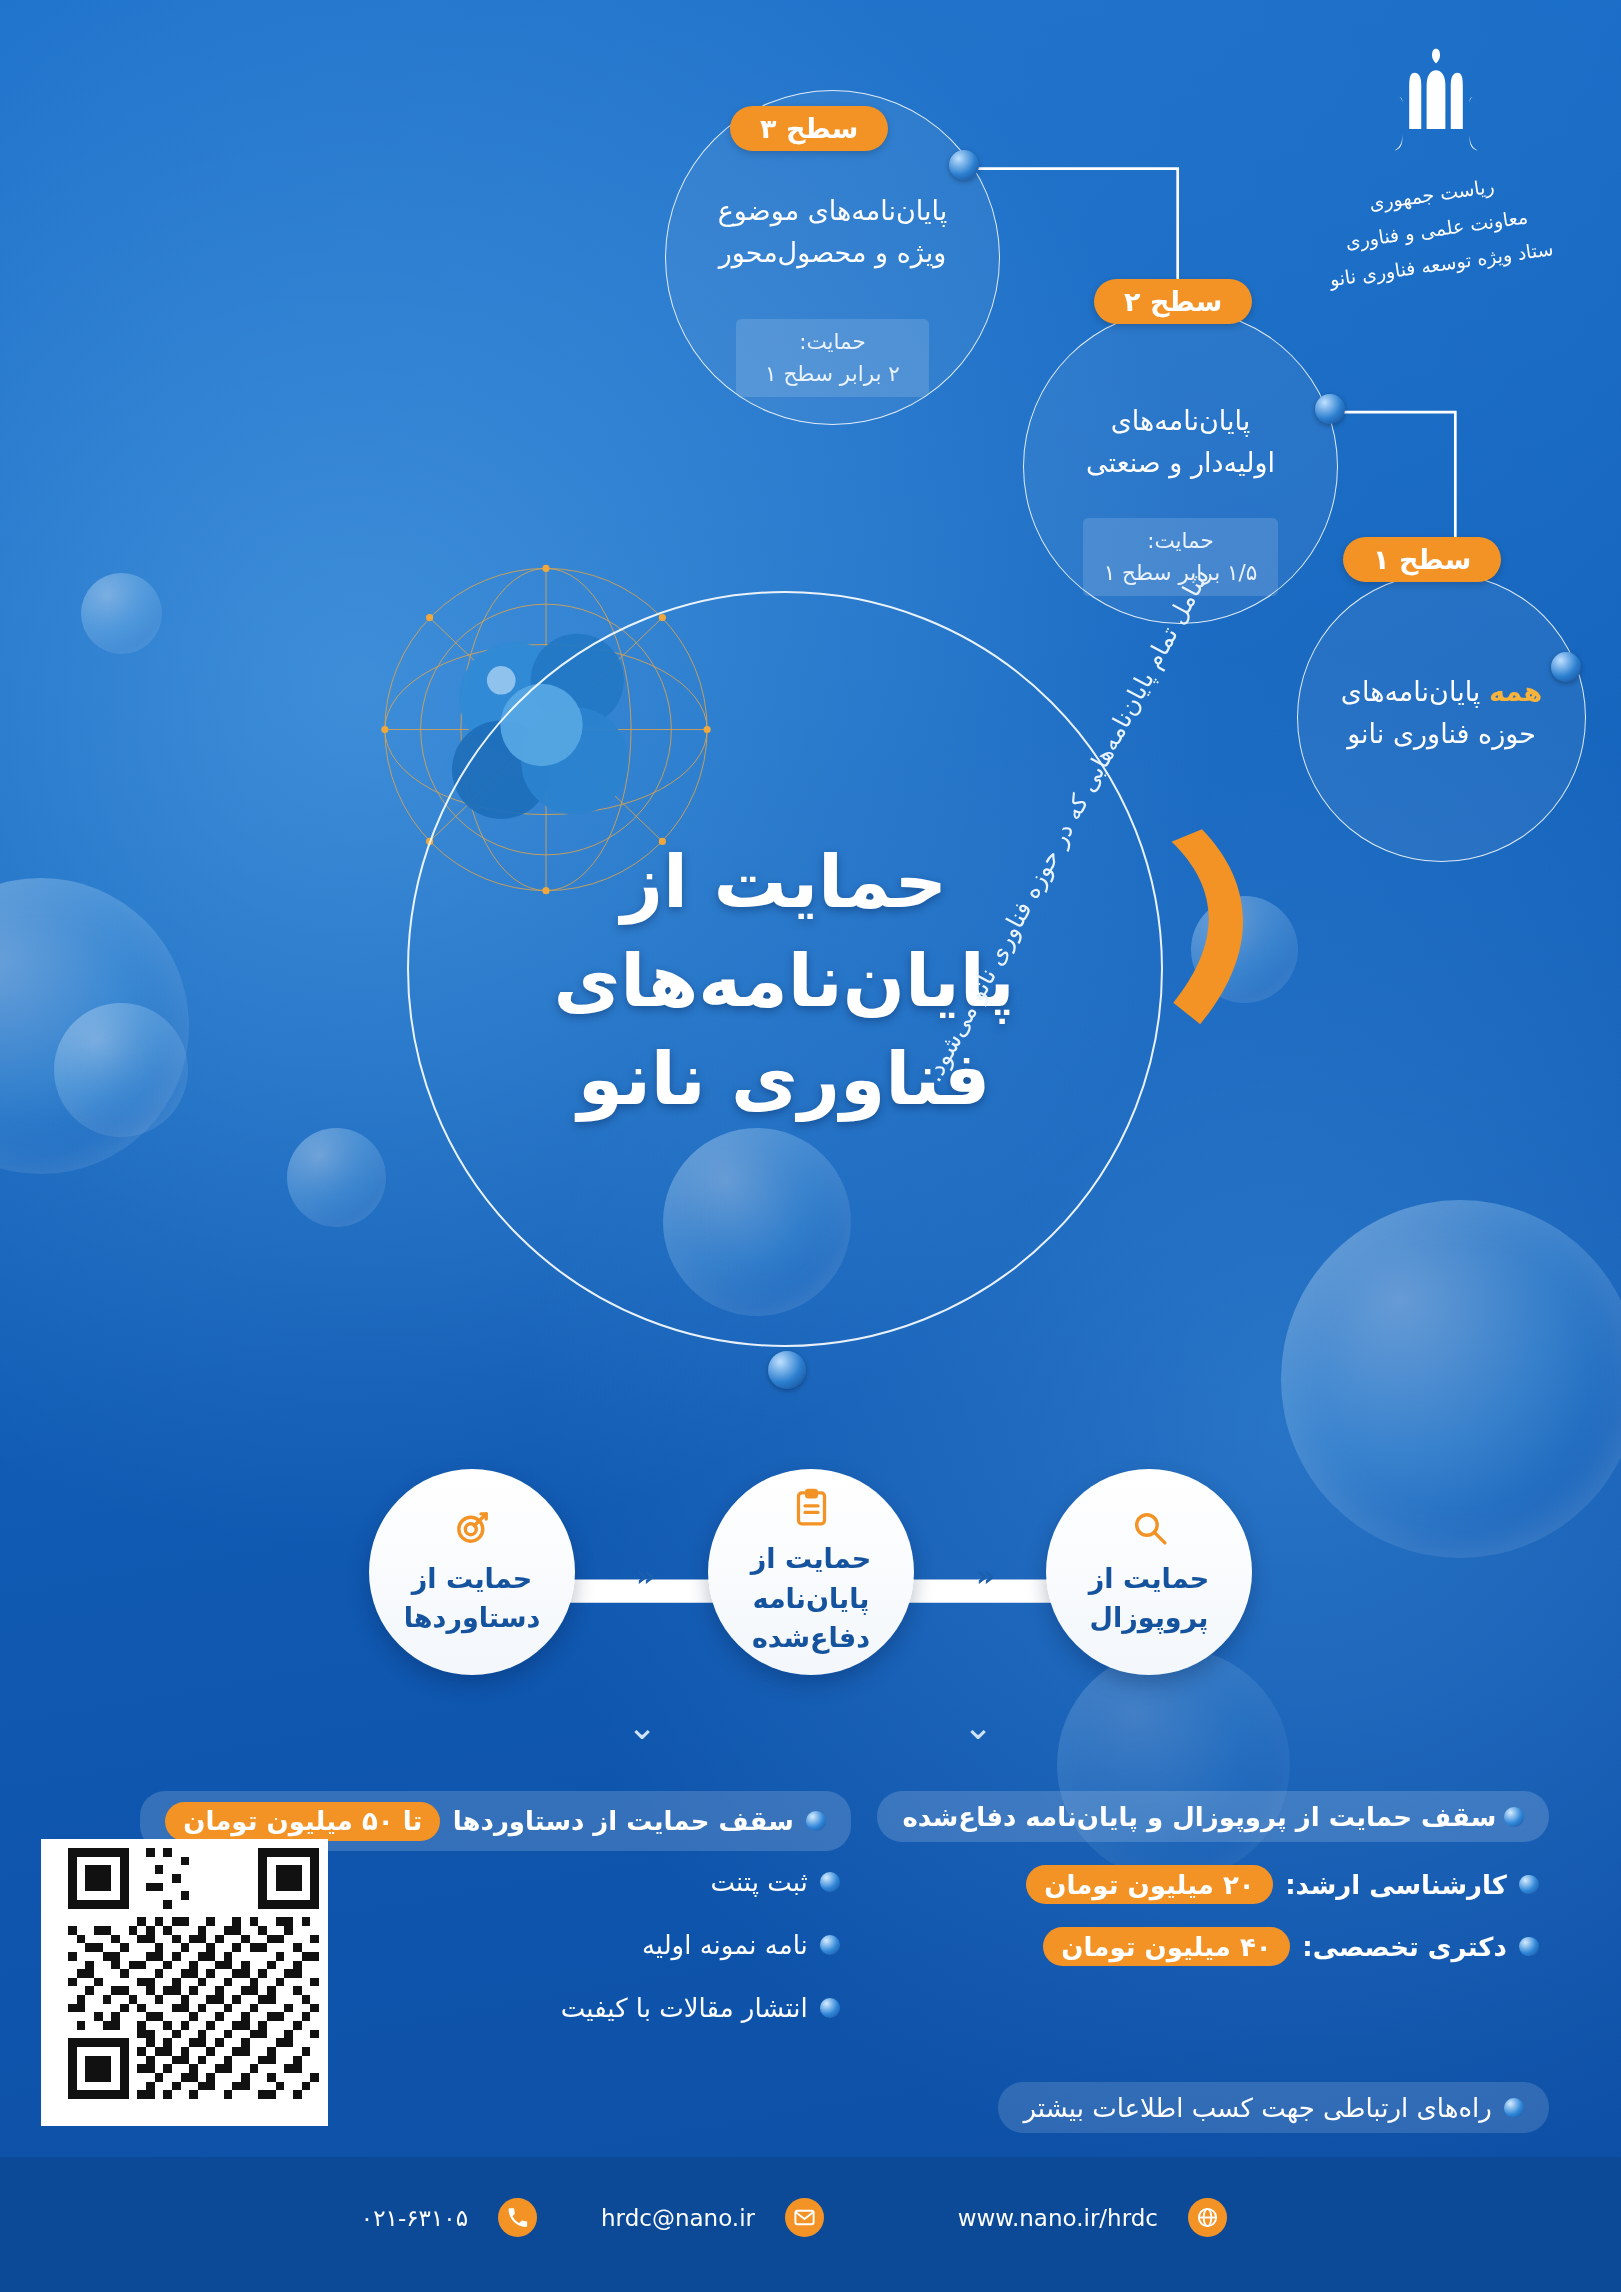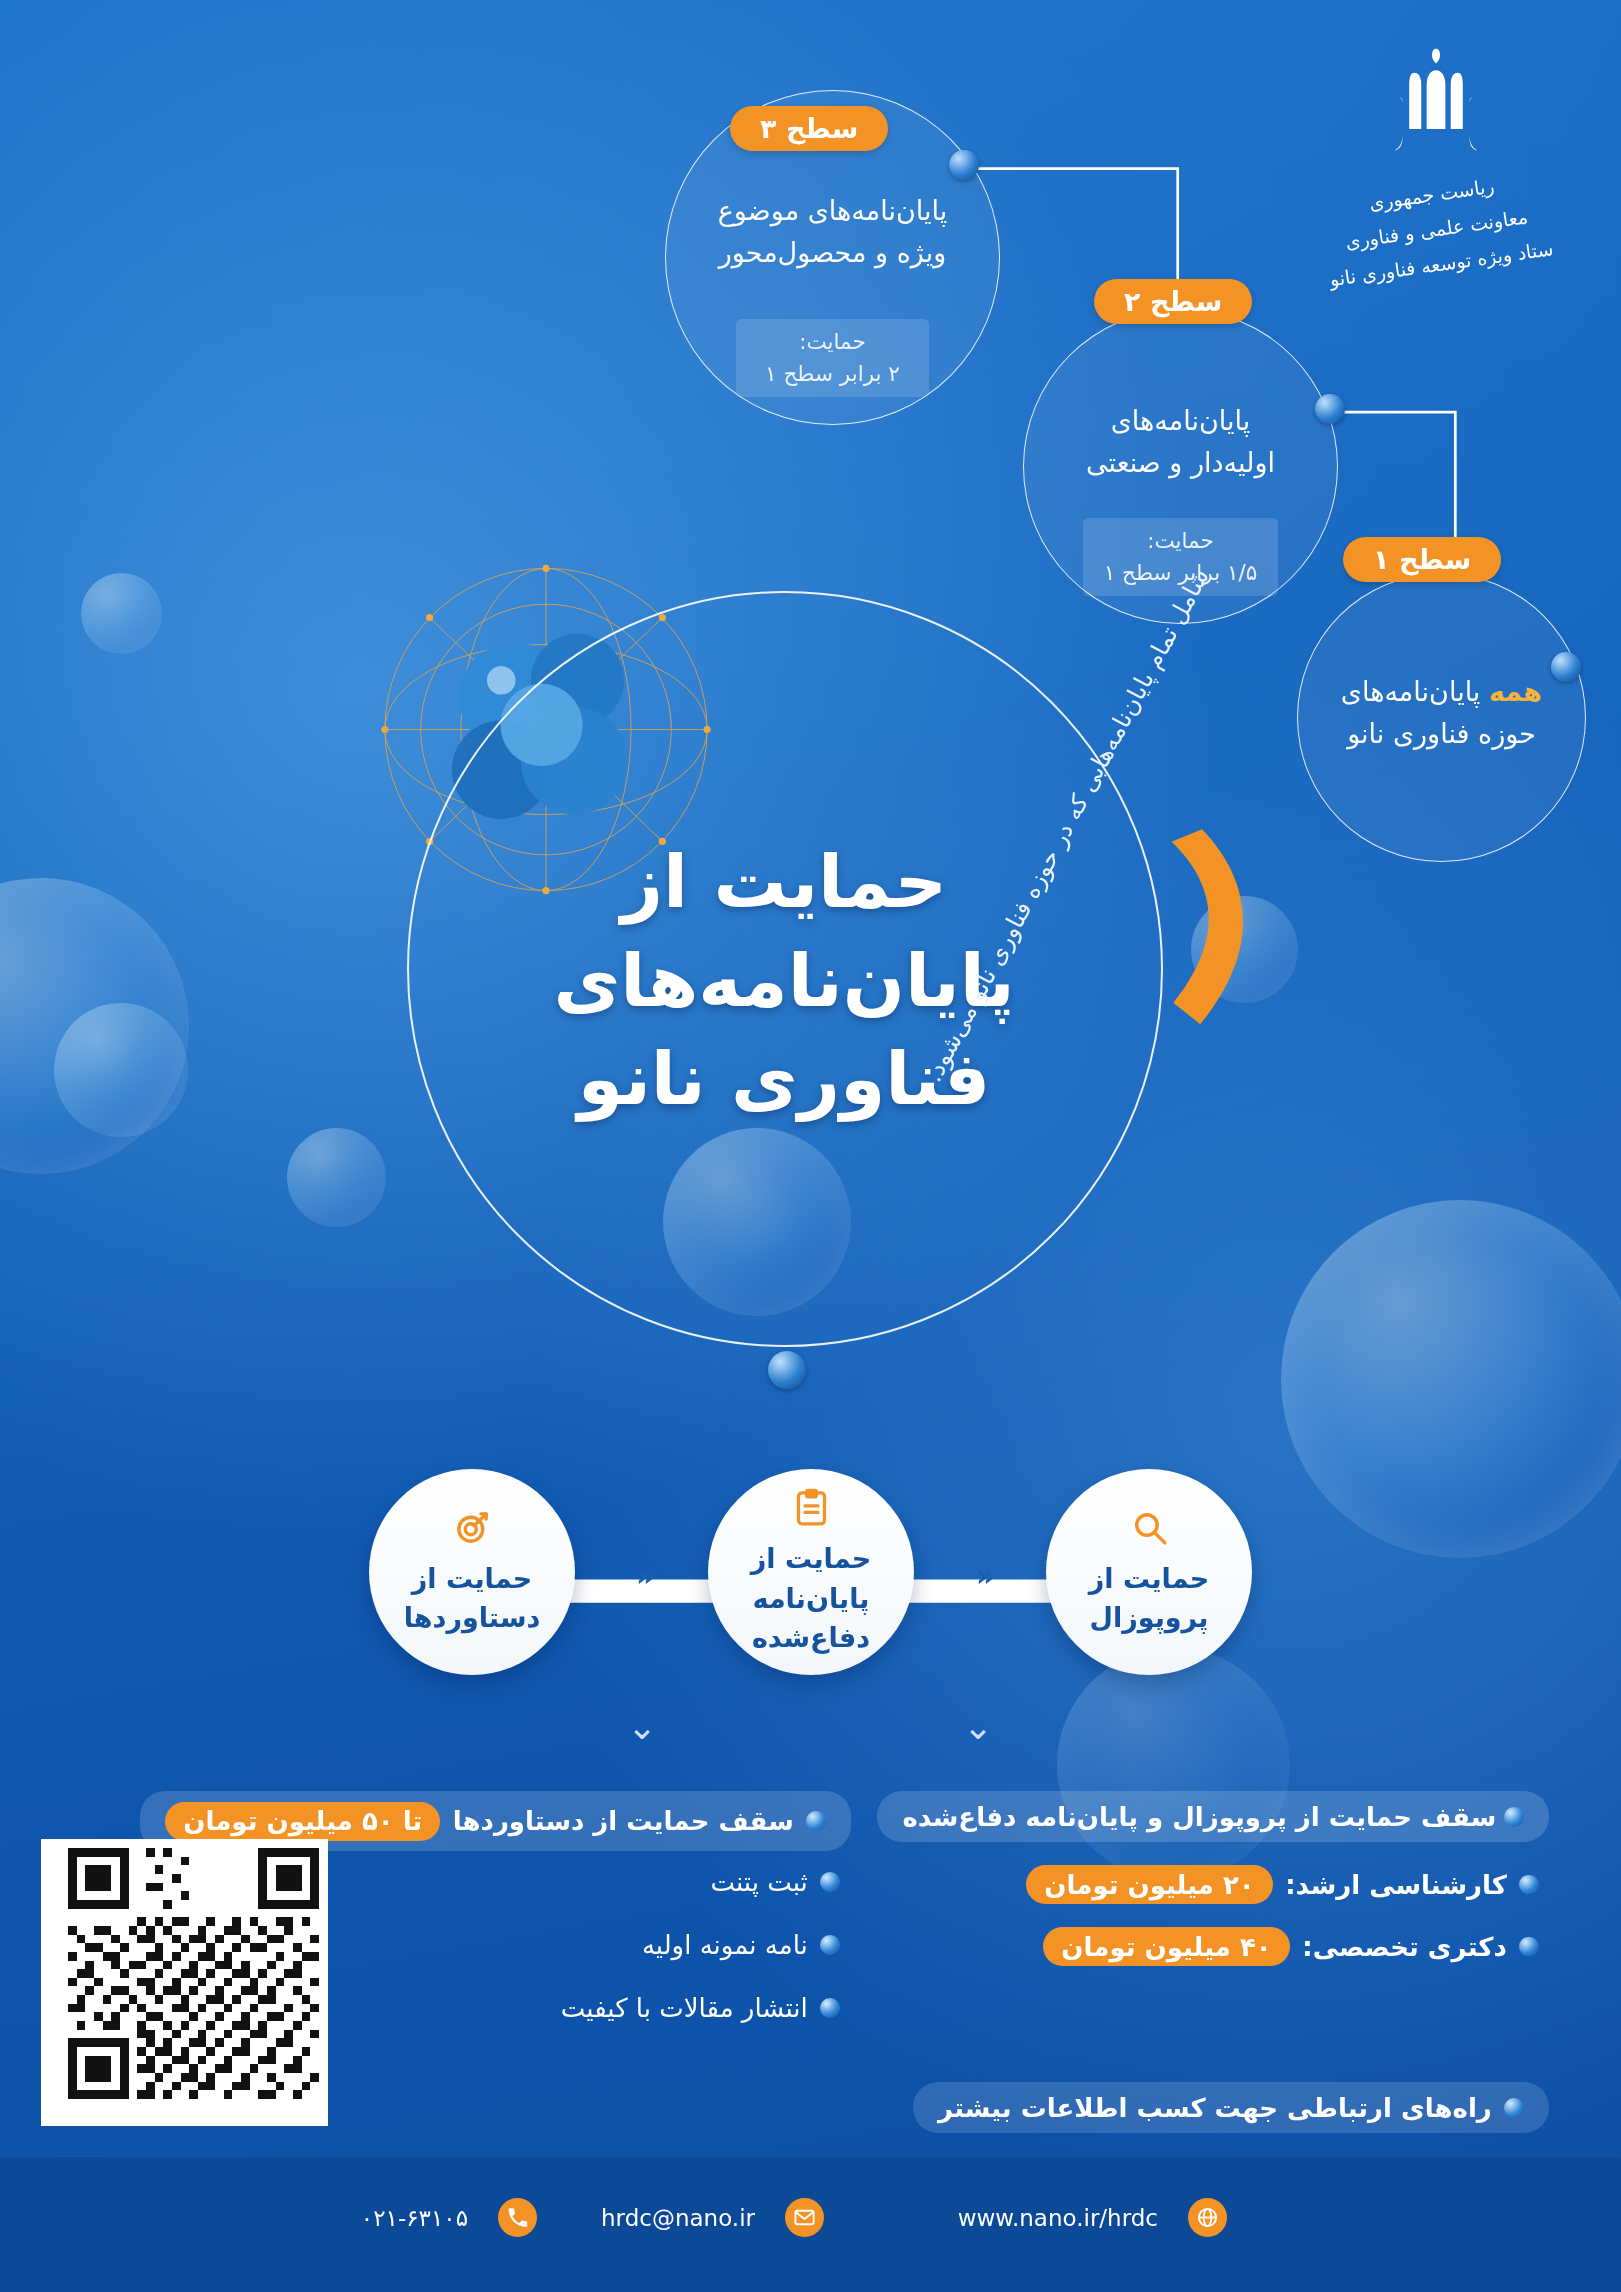--- a/index.html
+++ b/index.html
@@ -503,21 +503,21 @@
         <rect x="8" y="28" width="2" height="1"></rect>
           <rect x="11" y="28" width="1" height="1"></rect>
           <rect x="14" y="28" width="1" height="1"></rect>
         <rect x="18" y="28" width="1" height="1"></rect>
           <rect x="22" y="28" width="2" height="1"></rect>
           <rect x="26" y="28" width="1" height="1"></rect>
       </g>
     </svg>
   </div>
 
-  <div class="bar" style="right:72px;top:2082px;background:rgba(255,255,255,.14);font-weight:bold;">
+  <div class="bar" style="right:72px;top:2082px;background:rgba(255,255,255,.14);font-weight:normal;">
     <span class="dot-s"></span>
     <span>راه‌های ارتباطی جهت کسب اطلاعات بیشتر</span>
   </div>
 
   <div class="footer"></div>
 
   <div class="foot-item" style="right:394px;bottom:56px;">
     <span class="foot-ic">
       <svg width="23" height="23" viewBox="0 0 24 24" fill="none" stroke="#fff" stroke-width="2">
         <circle cx="12" cy="12" r="9"></circle>

